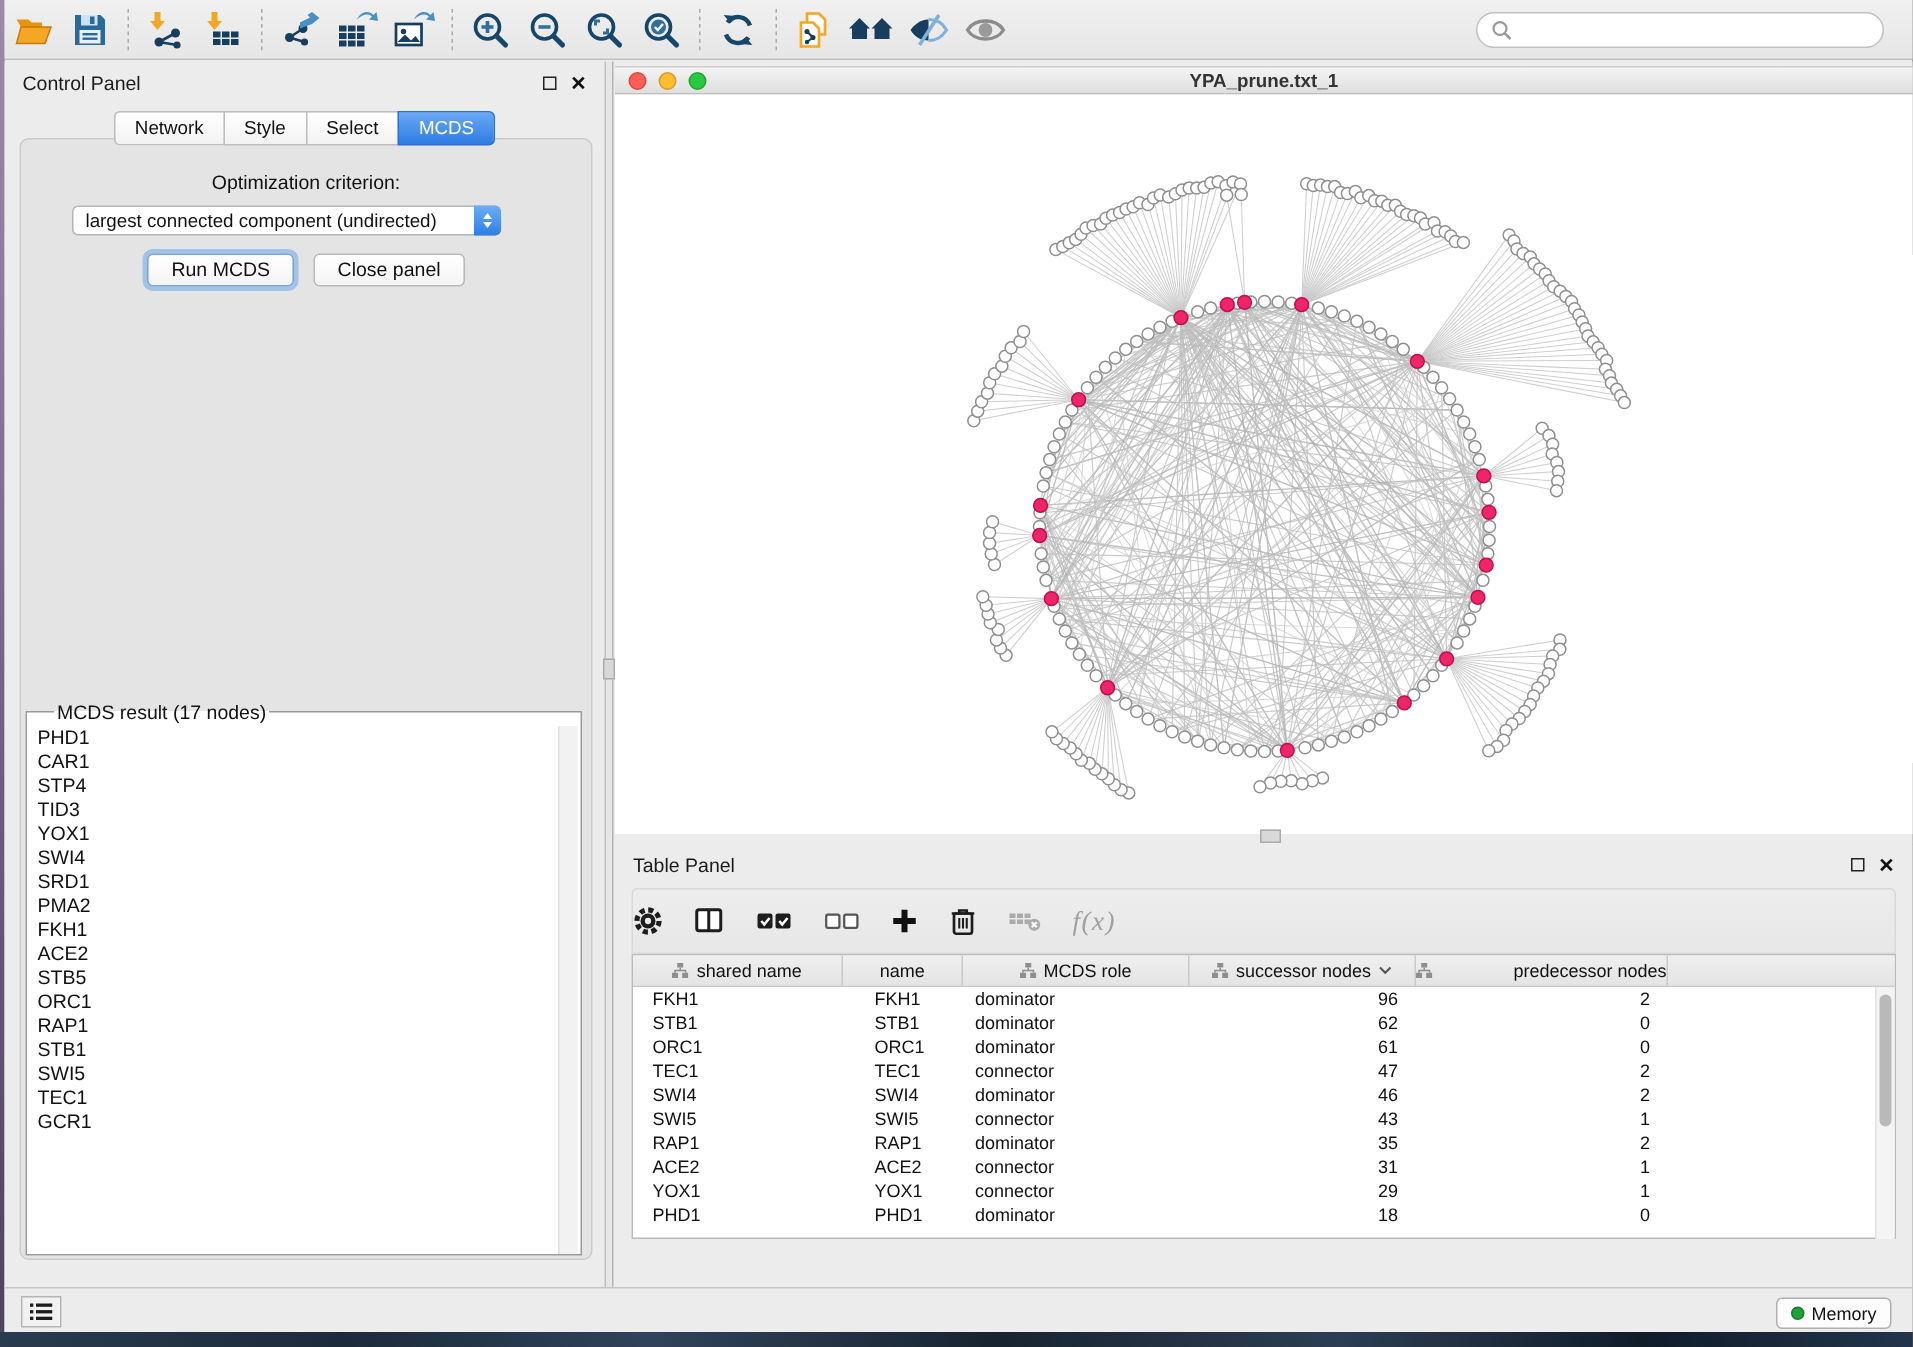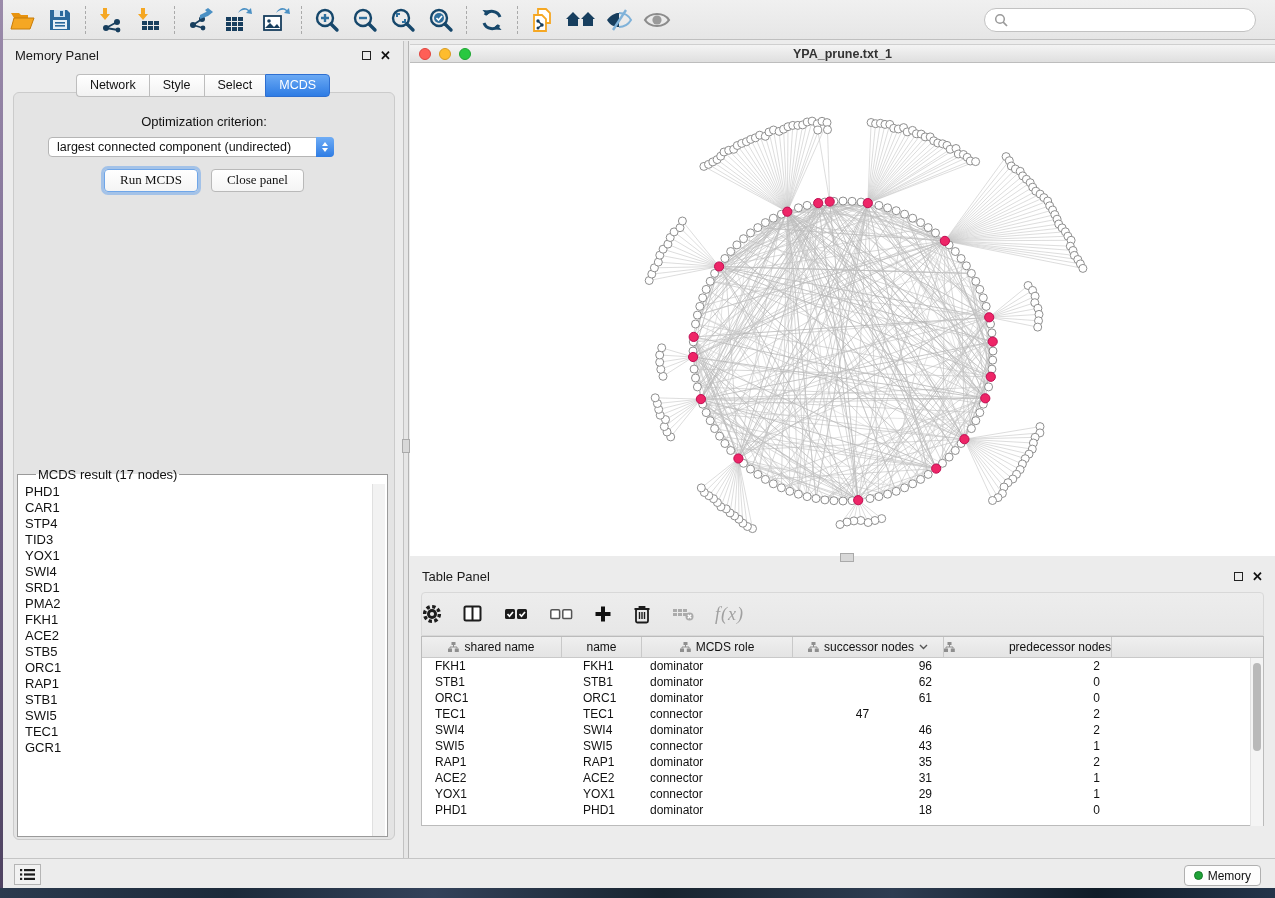--- a/index.html
+++ b/index.html
@@ -46,21 +46,21 @@
   .opt-label { text-align:center; font-size:13px; color:#111; margin-top:21px; }
   .combo { position:absolute; left:34px; top:44px; width:286px; height:20px;
     background:#fff; border:1px solid #b5b5b5; border-radius:4px; display:flex; align-items:center; }
   .combo-text { flex:1; font-size:12.5px; padding-left:8px; color:#111; white-space:nowrap; }
   .combo-step { width:18px; height:20px; margin-right:-1px; border-radius:0 4px 4px 0;
     background:linear-gradient(#6fadf6,#2e7ce4); display:flex; flex-direction:column; align-items:center; justify-content:center; gap:2px; }
   .chev-up { width:0; height:0; border-left:3.5px solid transparent; border-right:3.5px solid transparent; border-bottom:4px solid #fff; }
   .chev-dn { width:0; height:0; border-left:3.5px solid transparent; border-right:3.5px solid transparent; border-top:4px solid #fff; }
   .cp-buttons { position:absolute; left:0; top:76px; width:100%; display:flex; justify-content:center; gap:13px; }
   .btn { font-size:13px; color:#111; background:linear-gradient(#ffffff,#f4f4f4);
-    border:1px solid #b9b9b9; border-radius:4px; padding:2px 15px 3px; font-family:Liberation Serif, serif; }
+    border:1px solid #b9b9b9; border-radius:4px; padding:2px 15px 3px; font-family:Liberation Sans, sans-serif; }
   .btn.focused { border:1px solid #6fa6e8; box-shadow:0 0 0 3px rgba(110,165,235,.55); }
 
   fieldset.mcds-result { position:absolute; left:3px; top:374px; width:371px; height:370px;
     background:#fff; border:1px solid #9a9a9a; }
   fieldset.mcds-result legend { font-size:13px; color:#111; margin-left:18px; padding:0 2px; }
   .result-list { position:relative; height:100%; overflow:hidden; font-size:13px; line-height:16px; color:#111; padding:2px 0 0 7px; }
   .result-scroll { position:absolute; right:2px; top:2px; width:13px; height:352px; background:#f2f2f2; border-left:1px solid #e0e0e0; }
 
   
   .v-div { position:absolute; left:400px; top:41px; width:6px; height:817px; background:#e6e6e6; border-left:1px solid #c2c2c2; border-right:1px solid #b5b5b5; }
@@ -269,21 +269,21 @@
       <svg width="14" height="14" viewBox="0 0 14 14">
           <circle cx="6" cy="6" r="4.3" fill="none" stroke="#9a9a9a" stroke-width="1.5"></circle>
           <path d="M9.2 9.2 L13 13" stroke="#9a9a9a" stroke-width="1.7"></path>
         </svg>
       <input type="text" placeholder="" style="">
     </span>
   </div>
 
   <div class="control-panel">
     <div class="cp-header">
-      <span class="panel-title">Memory Panel</span>
+      <span class="panel-title">Control Panel</span>
       <span class="win-btns">
         <span class="float-btn"></span>
         <span class="close-btn">✕</span>
       </span>
     </div>
     <div class="cp-tabs" id="cp-tabs">
         <span class="tab">Network</span>
         <span class="tab">Style</span>
         <span class="tab">Select</span>
         <span class="tab sel">MCDS</span>
@@ -1273,21 +1273,21 @@
             <div class="td" style="width: 140px; text-align: left; padding-left: 13px;">ORC1</div>
             <div class="td" style="width: 80px; text-align: left; padding-left: 21px;">ORC1</div>
             <div class="td" style="width: 151px; text-align: left; padding-left: 8px;">dominator</div>
             <div class="td" style="width: 151px; text-align: right; padding-right: 12px;">61</div>
             <div class="td" style="width: 168px; text-align: right; padding-right: 12px;">0</div>
           </div>
           <div class="tr">
             <div class="td" style="width: 140px; text-align: left; padding-left: 13px;">TEC1</div>
             <div class="td" style="width: 80px; text-align: left; padding-left: 21px;">TEC1</div>
             <div class="td" style="width: 151px; text-align: left; padding-left: 8px;">connector</div>
-            <div class="td" style="width: 151px; text-align: center; padding-right: 12px;">47</div>
+            <div class="td" style="width: 151px; text-align: right; padding-right: 12px;">47</div>
             <div class="td" style="width: 168px; text-align: right; padding-right: 12px;">2</div>
           </div>
           <div class="tr">
             <div class="td" style="width: 140px; text-align: left; padding-left: 13px;">SWI4</div>
             <div class="td" style="width: 80px; text-align: left; padding-left: 21px;">SWI4</div>
             <div class="td" style="width: 151px; text-align: left; padding-left: 8px;">dominator</div>
             <div class="td" style="width: 151px; text-align: right; padding-right: 12px;">46</div>
             <div class="td" style="width: 168px; text-align: right; padding-right: 12px;">2</div>
           </div>
           <div class="tr">

